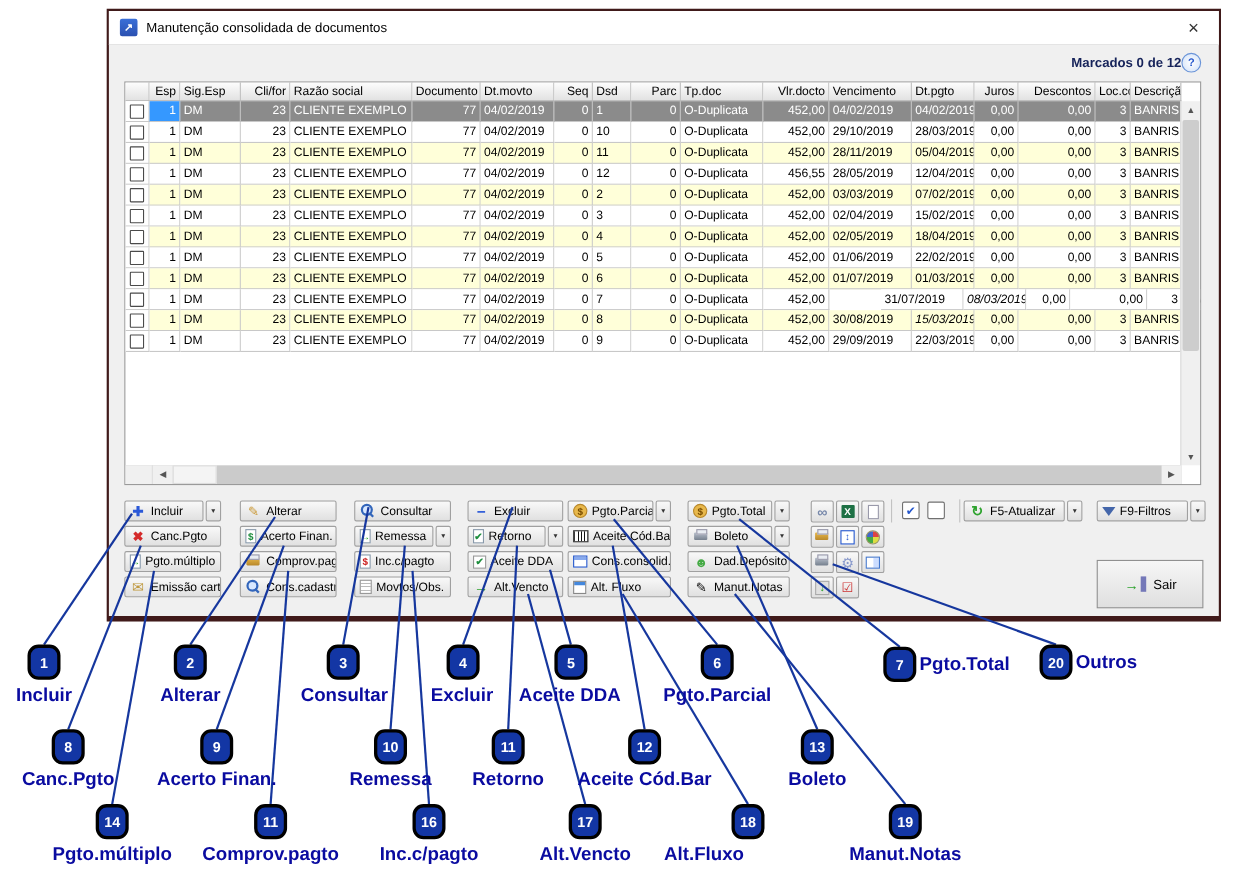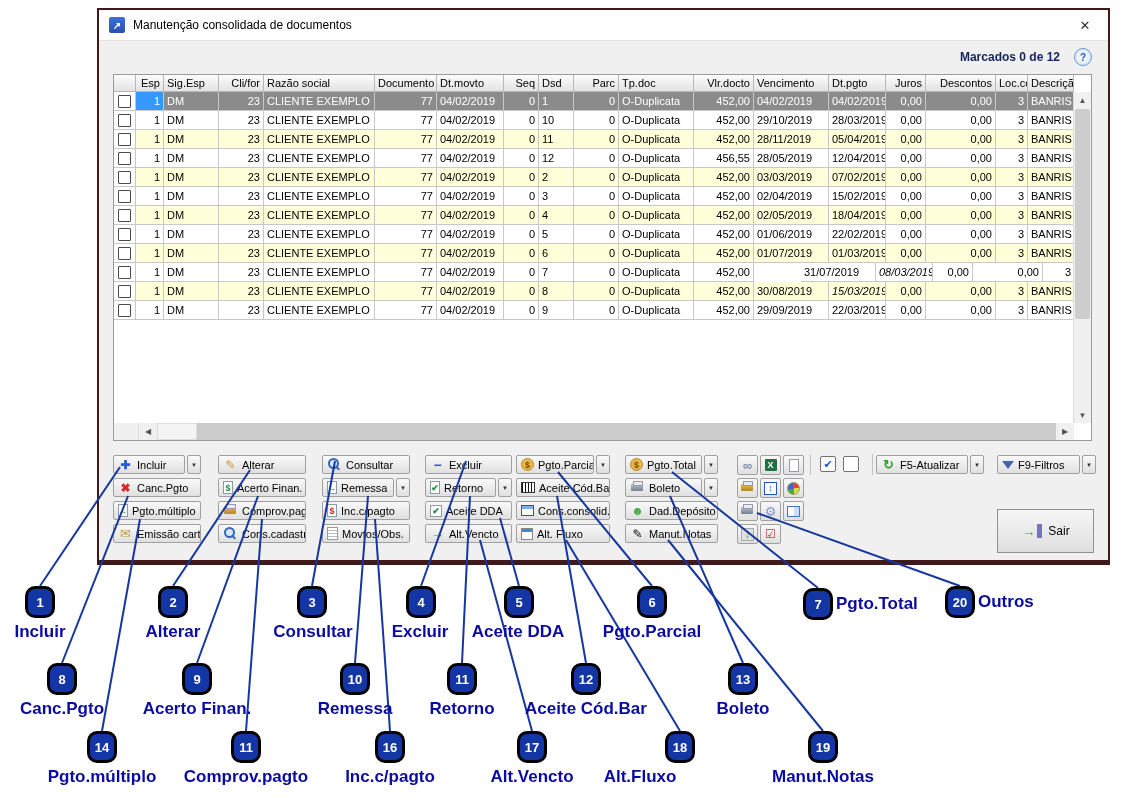--- a/index.html
+++ b/index.html
@@ -9,21 +9,21 @@
   
   #win{position:absolute;left:97px;top:8px;width:1013px;height:557px;background:#F0F0F0;
        border:2px solid #401A1A;border-bottom-width:5px;box-sizing:border-box;z-index:1;}
   #titlebar{position:relative;height:30px;background:#FFFFFF;display:flex;align-items:center;
        padding:0 10px;border-bottom:1px solid #E4E4E4;}
   .app-icon{width:16px;height:16px;background:linear-gradient(#3A6FD8,#2A50B0);border-radius:2px;
        color:#fff;font-size:10px;display:flex;align-items:center;justify-content:center;margin-right:8px;font-weight:bold;}
   #title{font-size:12px;color:#000;}
   #close-btn{position:absolute;right:14px;top:6px;width:18px;height:18px;display:flex;align-items:center;
        justify-content:center;font-size:13px;color:#333;cursor:pointer;}
-  #statusrow{position:absolute;top:38px;right:16px;display:flex;align-items:center;gap:14px;}
+  #statusrow{position:absolute;top:38px;right:16px;display:flex;align-items:center;gap:0;}
   #marcados{font-size:12px;font-weight:bold;color:#16235A;}
   .help-icon{width:16px;height:16px;border-radius:50%;background:radial-gradient(#FFFFFF,#CFE0F8);
        border:1px solid #6A94D8;color:#2255CC;font-size:10px;font-weight:bold;display:flex;
        align-items:center;justify-content:center;}
 
   
   #grid{position:absolute;left:14px;top:64px;width:979px;height:367px;background:#fff;
         border:1px solid #9A9A9A;box-sizing:border-box;overflow:hidden;}
   #grid-header{position:absolute;left:0;top:0;height:17px;display:flex;width:960px;}
   .hcell{background:linear-gradient(#FDFDFD,#E2E2E2);border-right:1px solid #B8B8B8;border-bottom:1px solid #B8B8B8;

